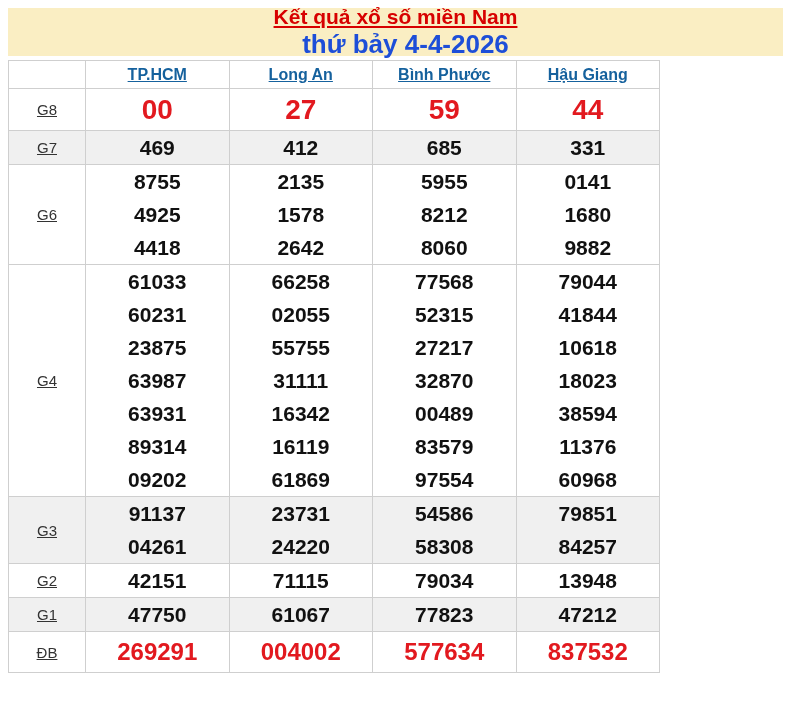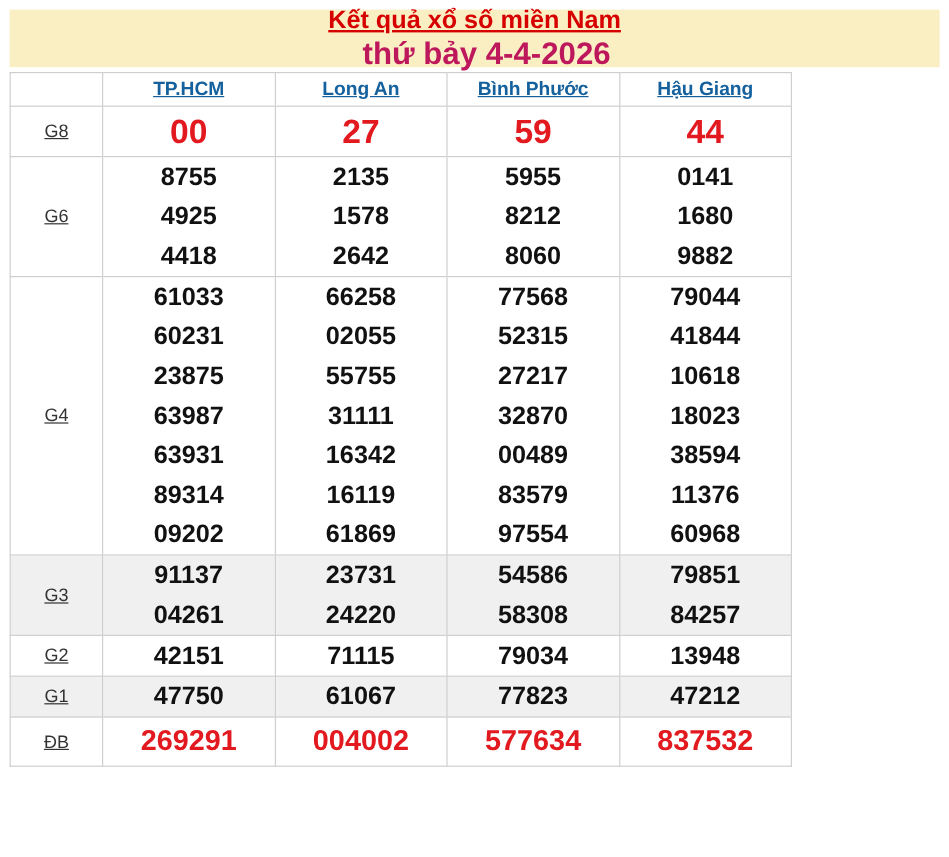--- a/index.html
+++ b/index.html
@@ -27,21 +27,21 @@
     background:var(--header_bg);
     display:flex;align-items:center;justify-content:center;
     white-space:nowrap;
     flex-direction:column;
   }
   .header-bar a{
     color:var(--link_red);font-size:21px;font-weight:bold;
     text-decoration:underline;cursor:pointer;
   }
   .header-bar .date{
-    color:#be185d;font-size:26px;font-weight:bold;margin-left:20px;
+    color:#1d4ed8;font-size:26px;font-weight:bold;margin-left:20px;
   }
   table.results{
     width:652px;margin:0 8px;border-collapse:collapse;table-layout:fixed;
   }
   table.results th,table.results td{
     border:1px solid var(--border);text-align:center;vertical-align:middle;
     padding:0;
   }
   col.plabel-col{width:77px;}
   thead th{height:28px;background:#ffffff;}
@@ -95,20 +95,35 @@
           <td>
             <div class="num">27</div>
           </td>
           <td>
             <div class="num">59</div>
           </td>
           <td>
             <div class="num">44</div>
           </td>
         </tr>
+        <tr class="shaded">
+          <td class="plabel">G7</td>
+          <td>
+            <div class="num">469</div>
+          </td>
+          <td>
+            <div class="num">412</div>
+          </td>
+          <td>
+            <div class="num">685</div>
+          </td>
+          <td>
+            <div class="num">331</div>
+          </td>
+        </tr>
         <tr>
           <td class="plabel">G6</td>
           <td>
             <div class="num">8755</div>
             <div class="num">4925</div>
             <div class="num">4418</div>
           </td>
           <td>
             <div class="num">2135</div>
             <div class="num">1578</div>

